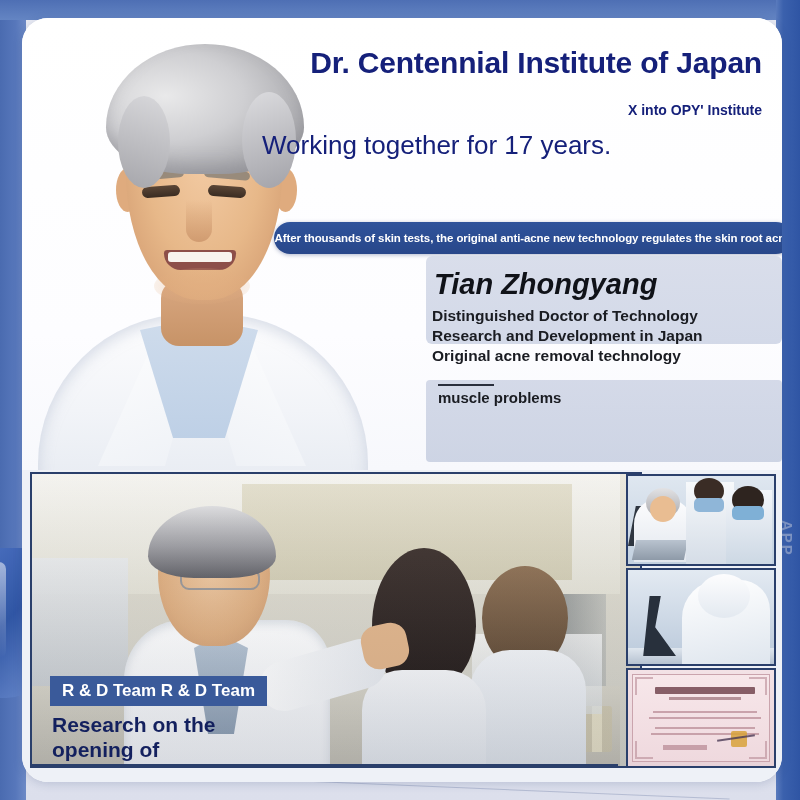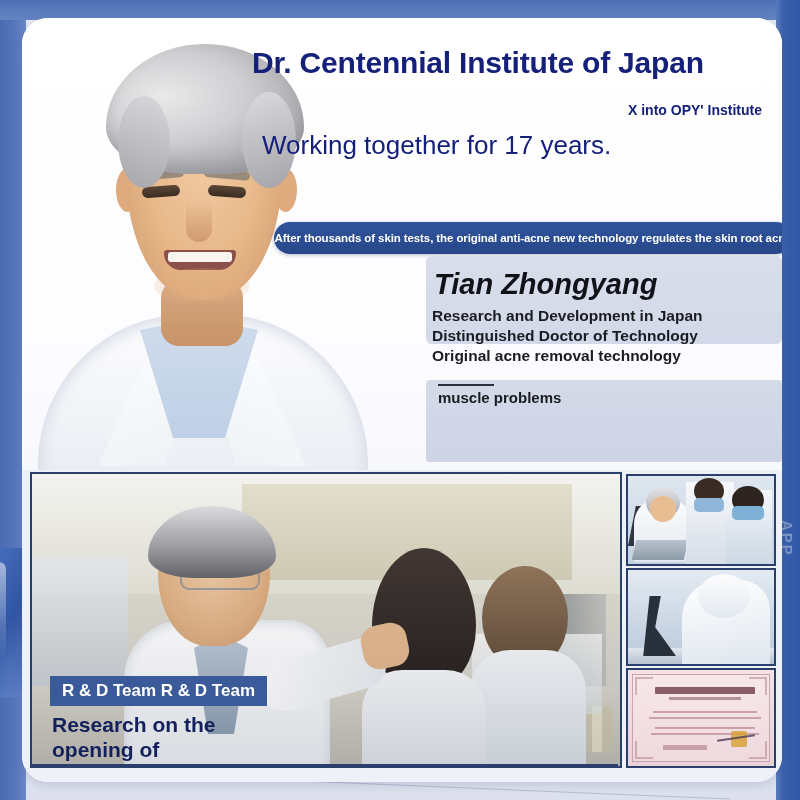--- a/index.html
+++ b/index.html
@@ -90,21 +90,21 @@
       border-radius:0 0 14px 14px;
       background:linear-gradient(180deg,rgba(214,160,116,0),rgba(198,142,100,.7));}
   .p-mouth{position:absolute;left:146px;top:232px;width:72px;height:20px;
       border-radius:4px 4px 20px 20px;background:#8d4f49;overflow:hidden;}
   .p-teeth{position:absolute;left:4px;top:2px;width:64px;height:10px;border-radius:3px;
       background:#f8f4ee;}
   .p-chin{position:absolute;left:136px;top:250px;width:96px;height:36px;border-radius:50%;
       background:radial-gradient(ellipse,#e2ae80,rgba(226,174,128,0));opacity:.55;}
 
   
-  .h-title{position:absolute;left:230px;top:28px;width:510px;text-align:left;
+  .h-title{position:absolute;left:230px;top:28px;width:510px;text-align:right;
       font-size:30px;font-weight:bold;color:#15207a;letter-spacing:-.2px;}
   .h-sub-right{position:absolute;left:430px;top:84px;width:310px;text-align:right;
       font-size:14px;font-weight:bold;color:#15207a;}
   .h-h2{position:absolute;left:240px;top:112px;width:500px;
       font-size:26px;font-weight:normal;color:#15207a;}
   .h-h3{position:absolute;left:240px;top:160px;width:520px;
       font-size:17px;font-weight:normal;color:#14161c;}
   .pill{position:absolute;left:252px;top:204px;width:518px;height:32px;
       border-radius:16px;background:linear-gradient(180deg,#2f539b 0%,#28478a 100%);
       display:flex;align-items:center;justify-content:center;
@@ -126,21 +126,21 @@
   .claims-a{position:absolute;left:416px;top:370px;width:330px;
       font-size:15px;font-weight:bold;color:#1a1c22;line-height:19px;}
   .claims-b{position:absolute;left:410px;top:408px;width:340px;
       font-size:15px;font-weight:bold;color:#14205e;line-height:19px;}
 
   
   .media{position:absolute;left:0;top:452px;width:760px;height:312px;
       background:#eef1f7;}
   .mainphoto{position:absolute;left:8px;top:2px;width:588px;height:292px;
       border:2px solid #2a3f6b;overflow:hidden;
-      background:linear-gradient(180deg,#e9e6da 0%,#dcd9cd 40%,#cfcec6 100%);}
+      background:linear-gradient(180deg,#e9e6da 0%,#dcd9cd 40%,#cfcec6 100%);padding-left:20px;}
   .lab-cab{position:absolute;left:0;top:0;width:588px;height:120px;
       background:linear-gradient(180deg,#f3f2ee,#e4e2d6);}
   .lab-cab2{position:absolute;left:210px;top:10px;width:330px;height:96px;
       background:linear-gradient(180deg,#ded9c4,#cfc9ae);opacity:.85;}
   .lab-bench{position:absolute;left:0;top:212px;width:588px;height:80px;
       background:linear-gradient(180deg,#d7d4c8,#bfbcb2);}
   .lab-left{position:absolute;left:0;top:84px;width:96px;height:130px;
       background:linear-gradient(180deg,#e8eaec,#c9ced3);opacity:.9;}
   .lab-glass{position:absolute;left:440px;top:160px;width:130px;height:80px;
       background:linear-gradient(180deg,rgba(255,255,255,.7),rgba(220,226,232,.6));}
@@ -287,22 +287,22 @@
       <div class="h-sub-right">X into OPY' Institute</div>
       <div class="h-h2">Working together for 17 years.</div>
 
       <div class="pill">
         <span>After thousands of skin tests, the original anti-acne new technology regulates the skin root acne</span>
       </div>
 
       <div class="name-panel"></div>
       <div class="name-title">Tian Zhongyang</div>
       <div class="name-lines">
+        <div>Distinguished Doctor of Technology</div>
         <div>Research and Development in Japan</div>
-        <div>Distinguished Doctor of Technology</div>
         <div>Original acne removal technology</div>
       </div>
 
       <div class="claims-panel"></div>
       <div class="claims-rule"></div>
       <div class="claims-a">
         <div>muscle problems</div>
       </div>
     </div>
 

